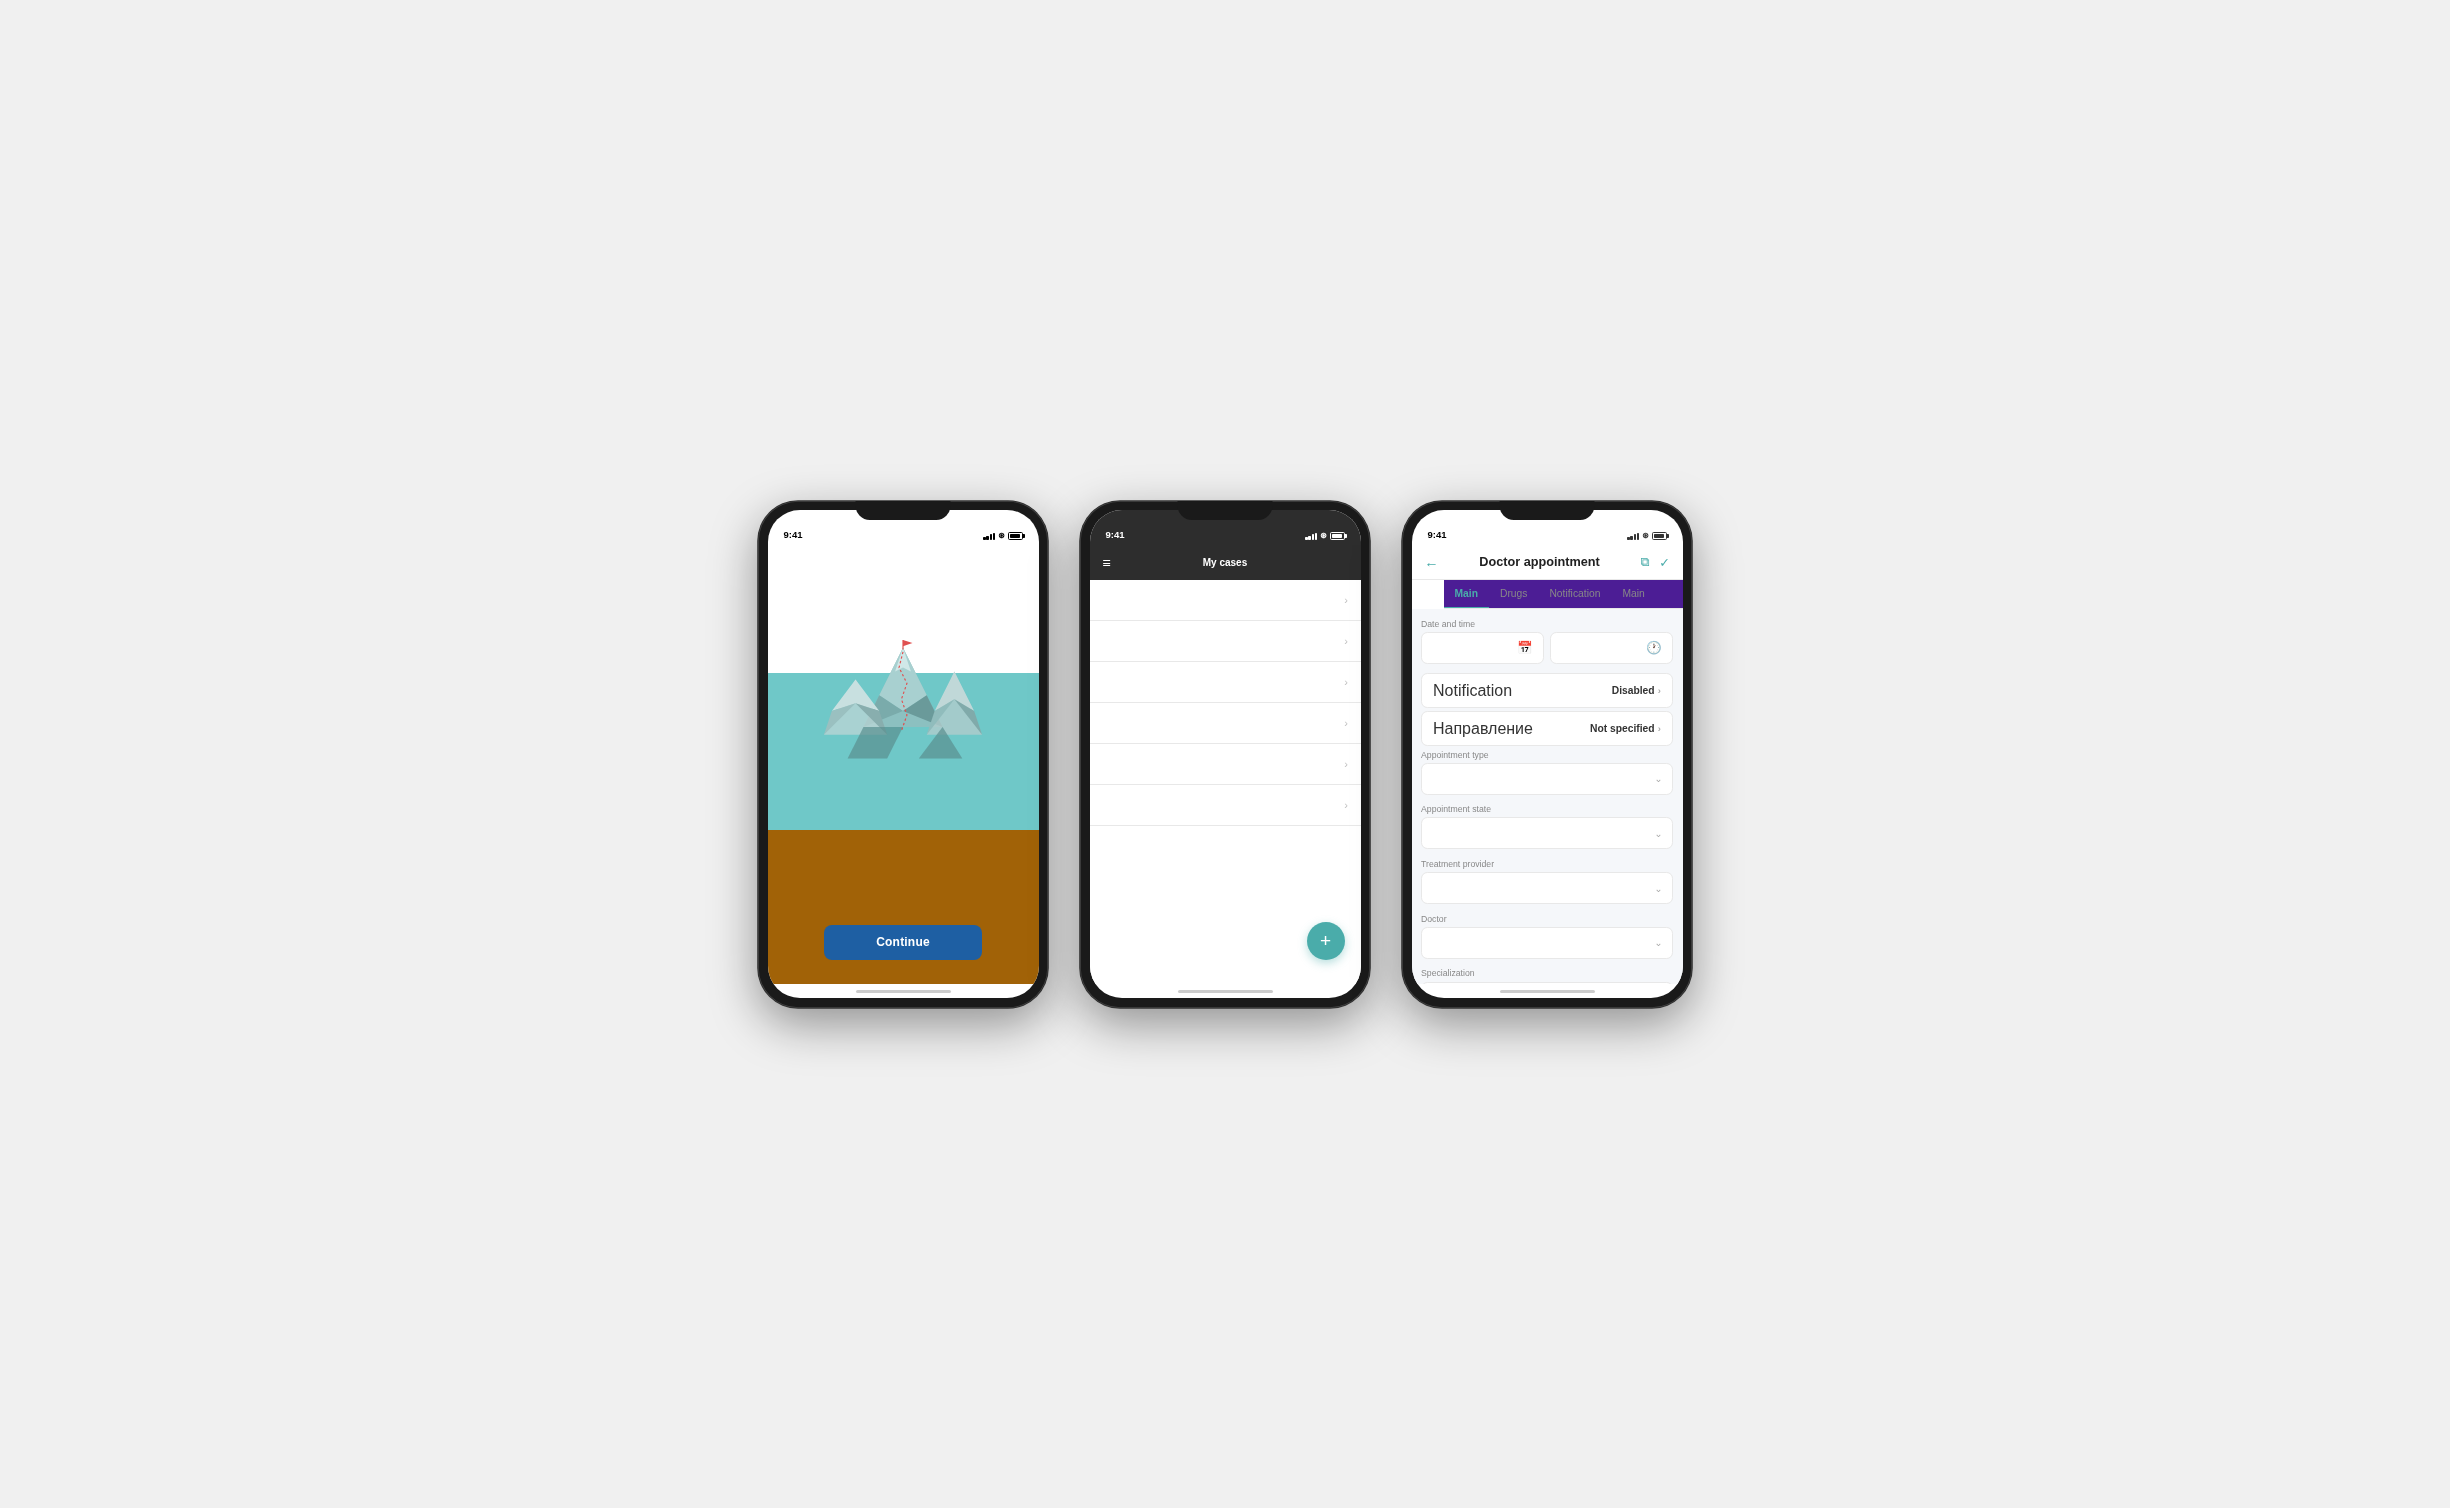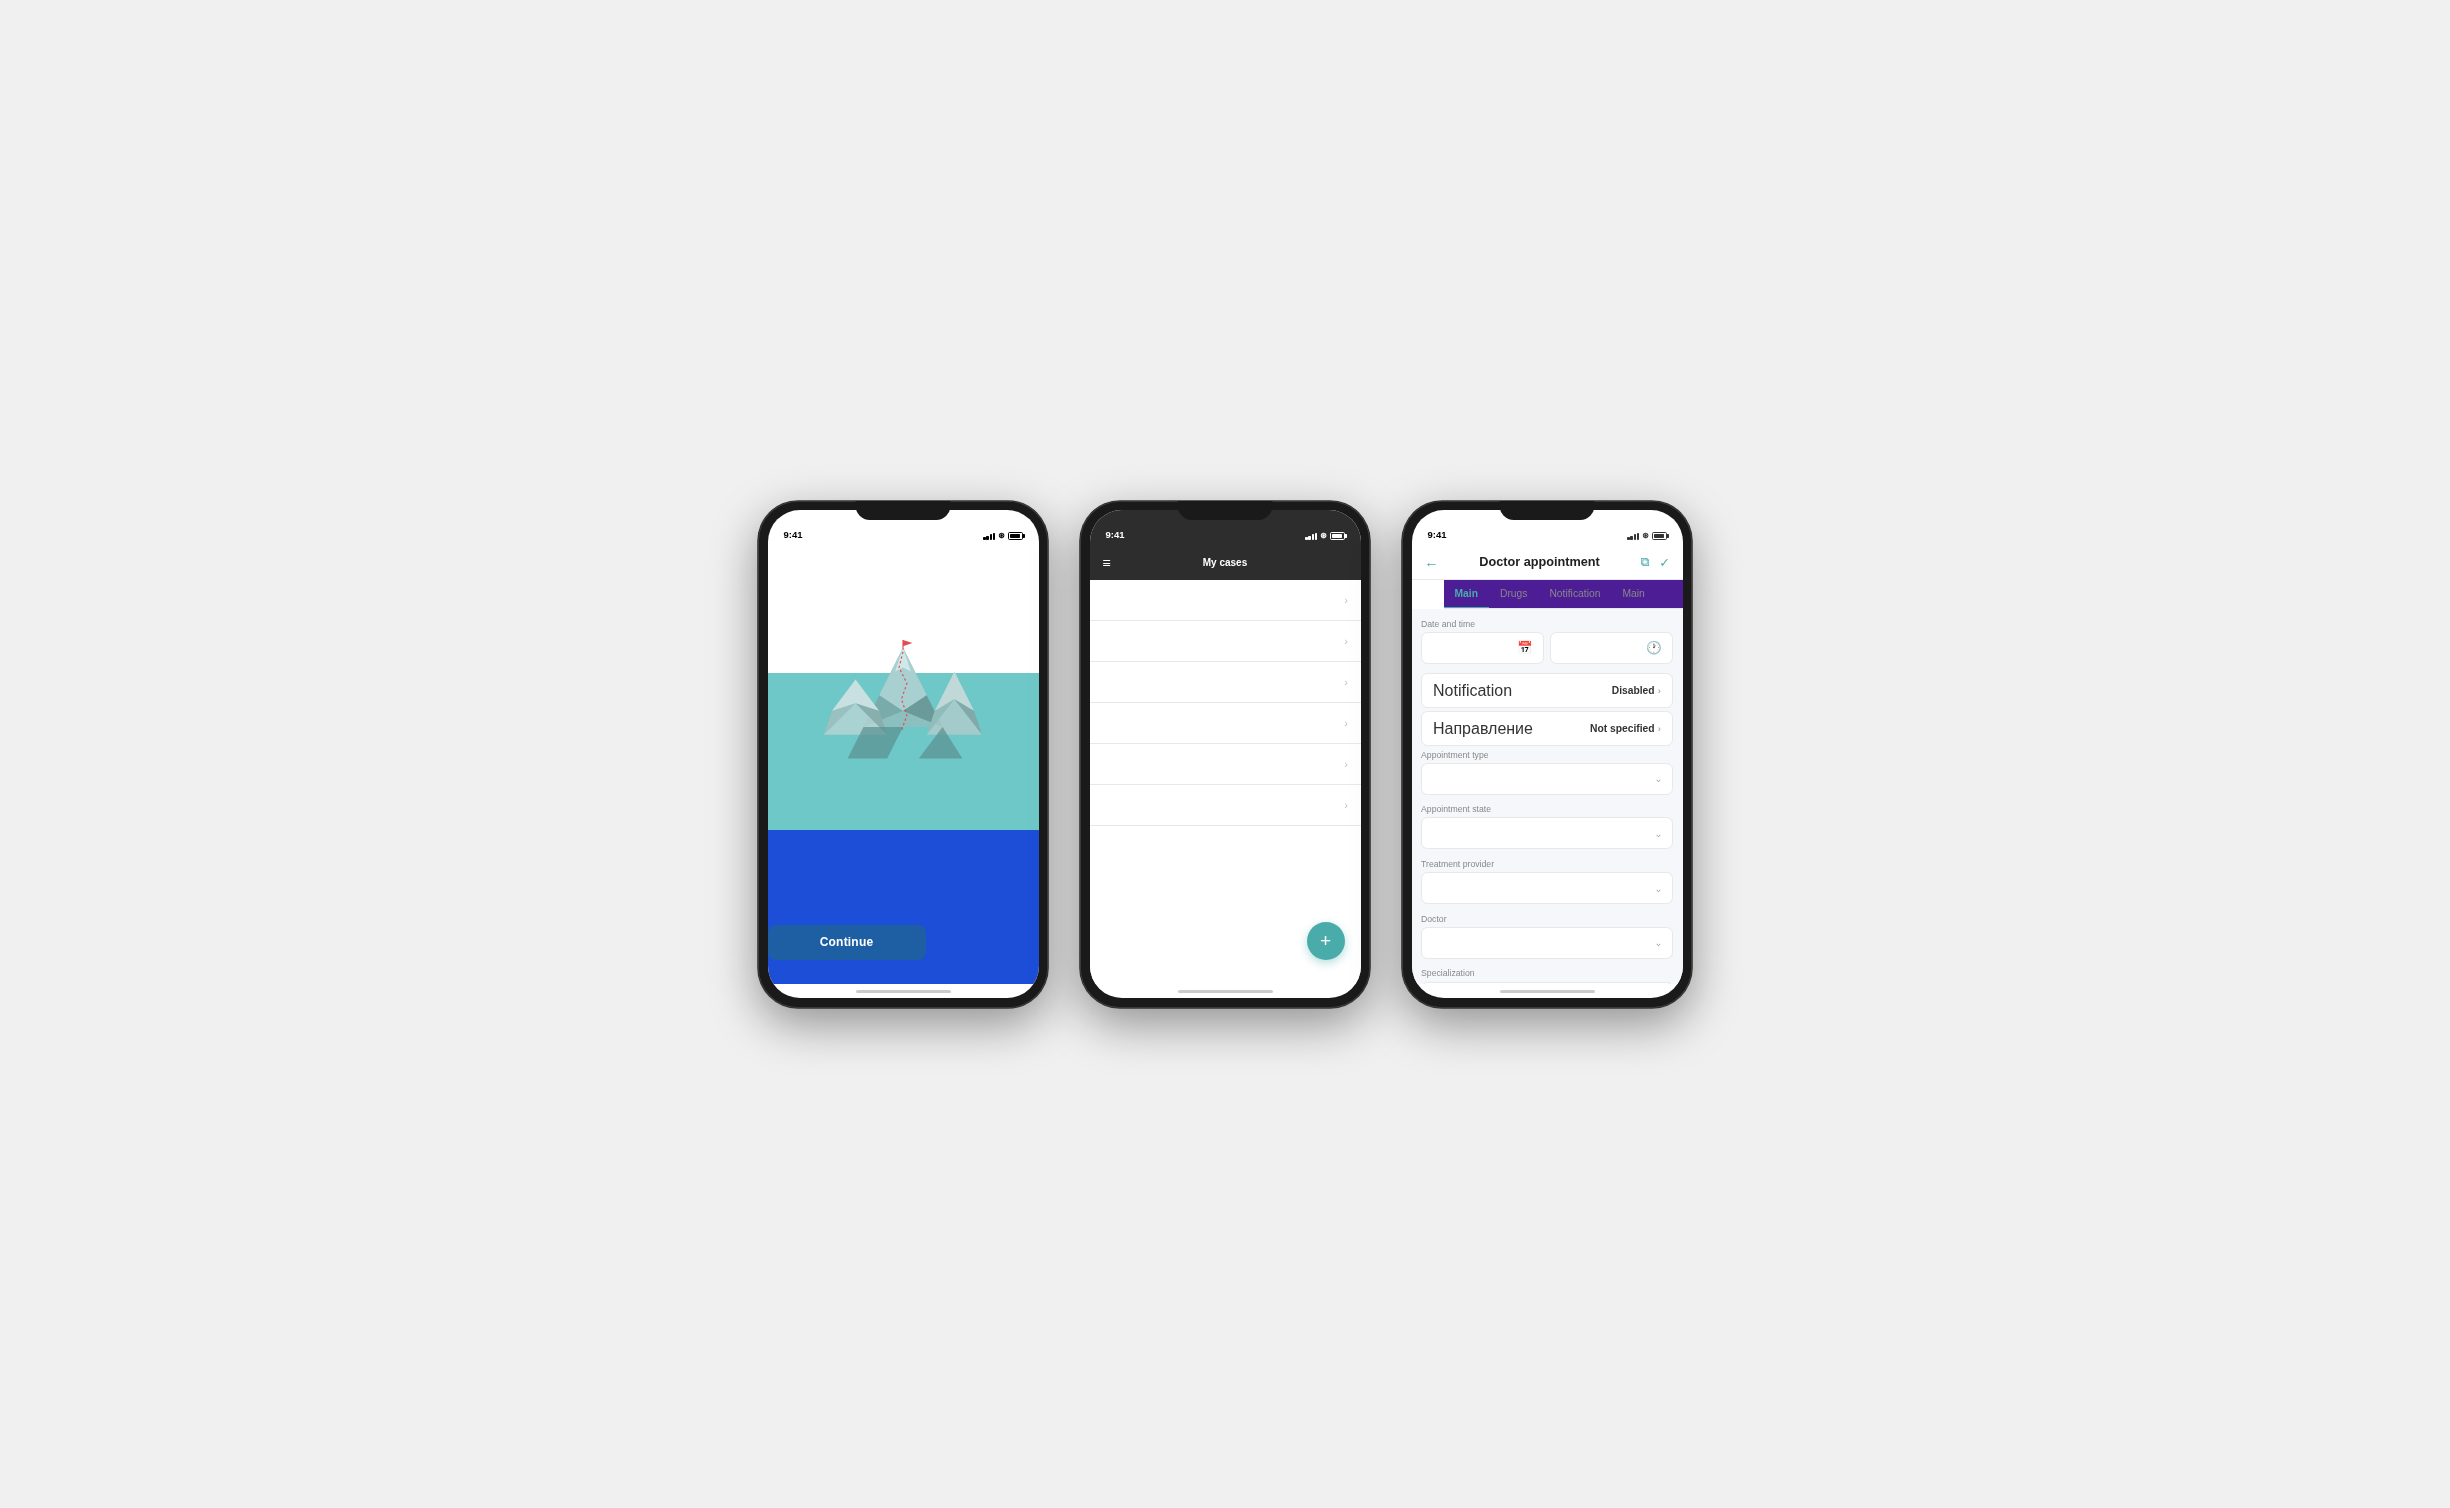--- a/index.html
+++ b/index.html
@@ -103,23 +103,24 @@
       position: absolute;
       bottom: 40px;
       left: 50%;
       transform: translateX(-50%);
       width: 174px;
     }
 
     .continue-area {
       width: 100%;
       flex: 1;
-      background: #1d4ed8;
+      background: #a16207;
       display: flex;
       flex-direction: column;
+      align-items: center;
       justify-content: flex-end;
       padding-bottom: 24px;
     }
 
     .continue-btn {
       background: #1e5fa3;
       color: #fff;
       border: none;
       border-radius: 8px;
       width: 158px;

